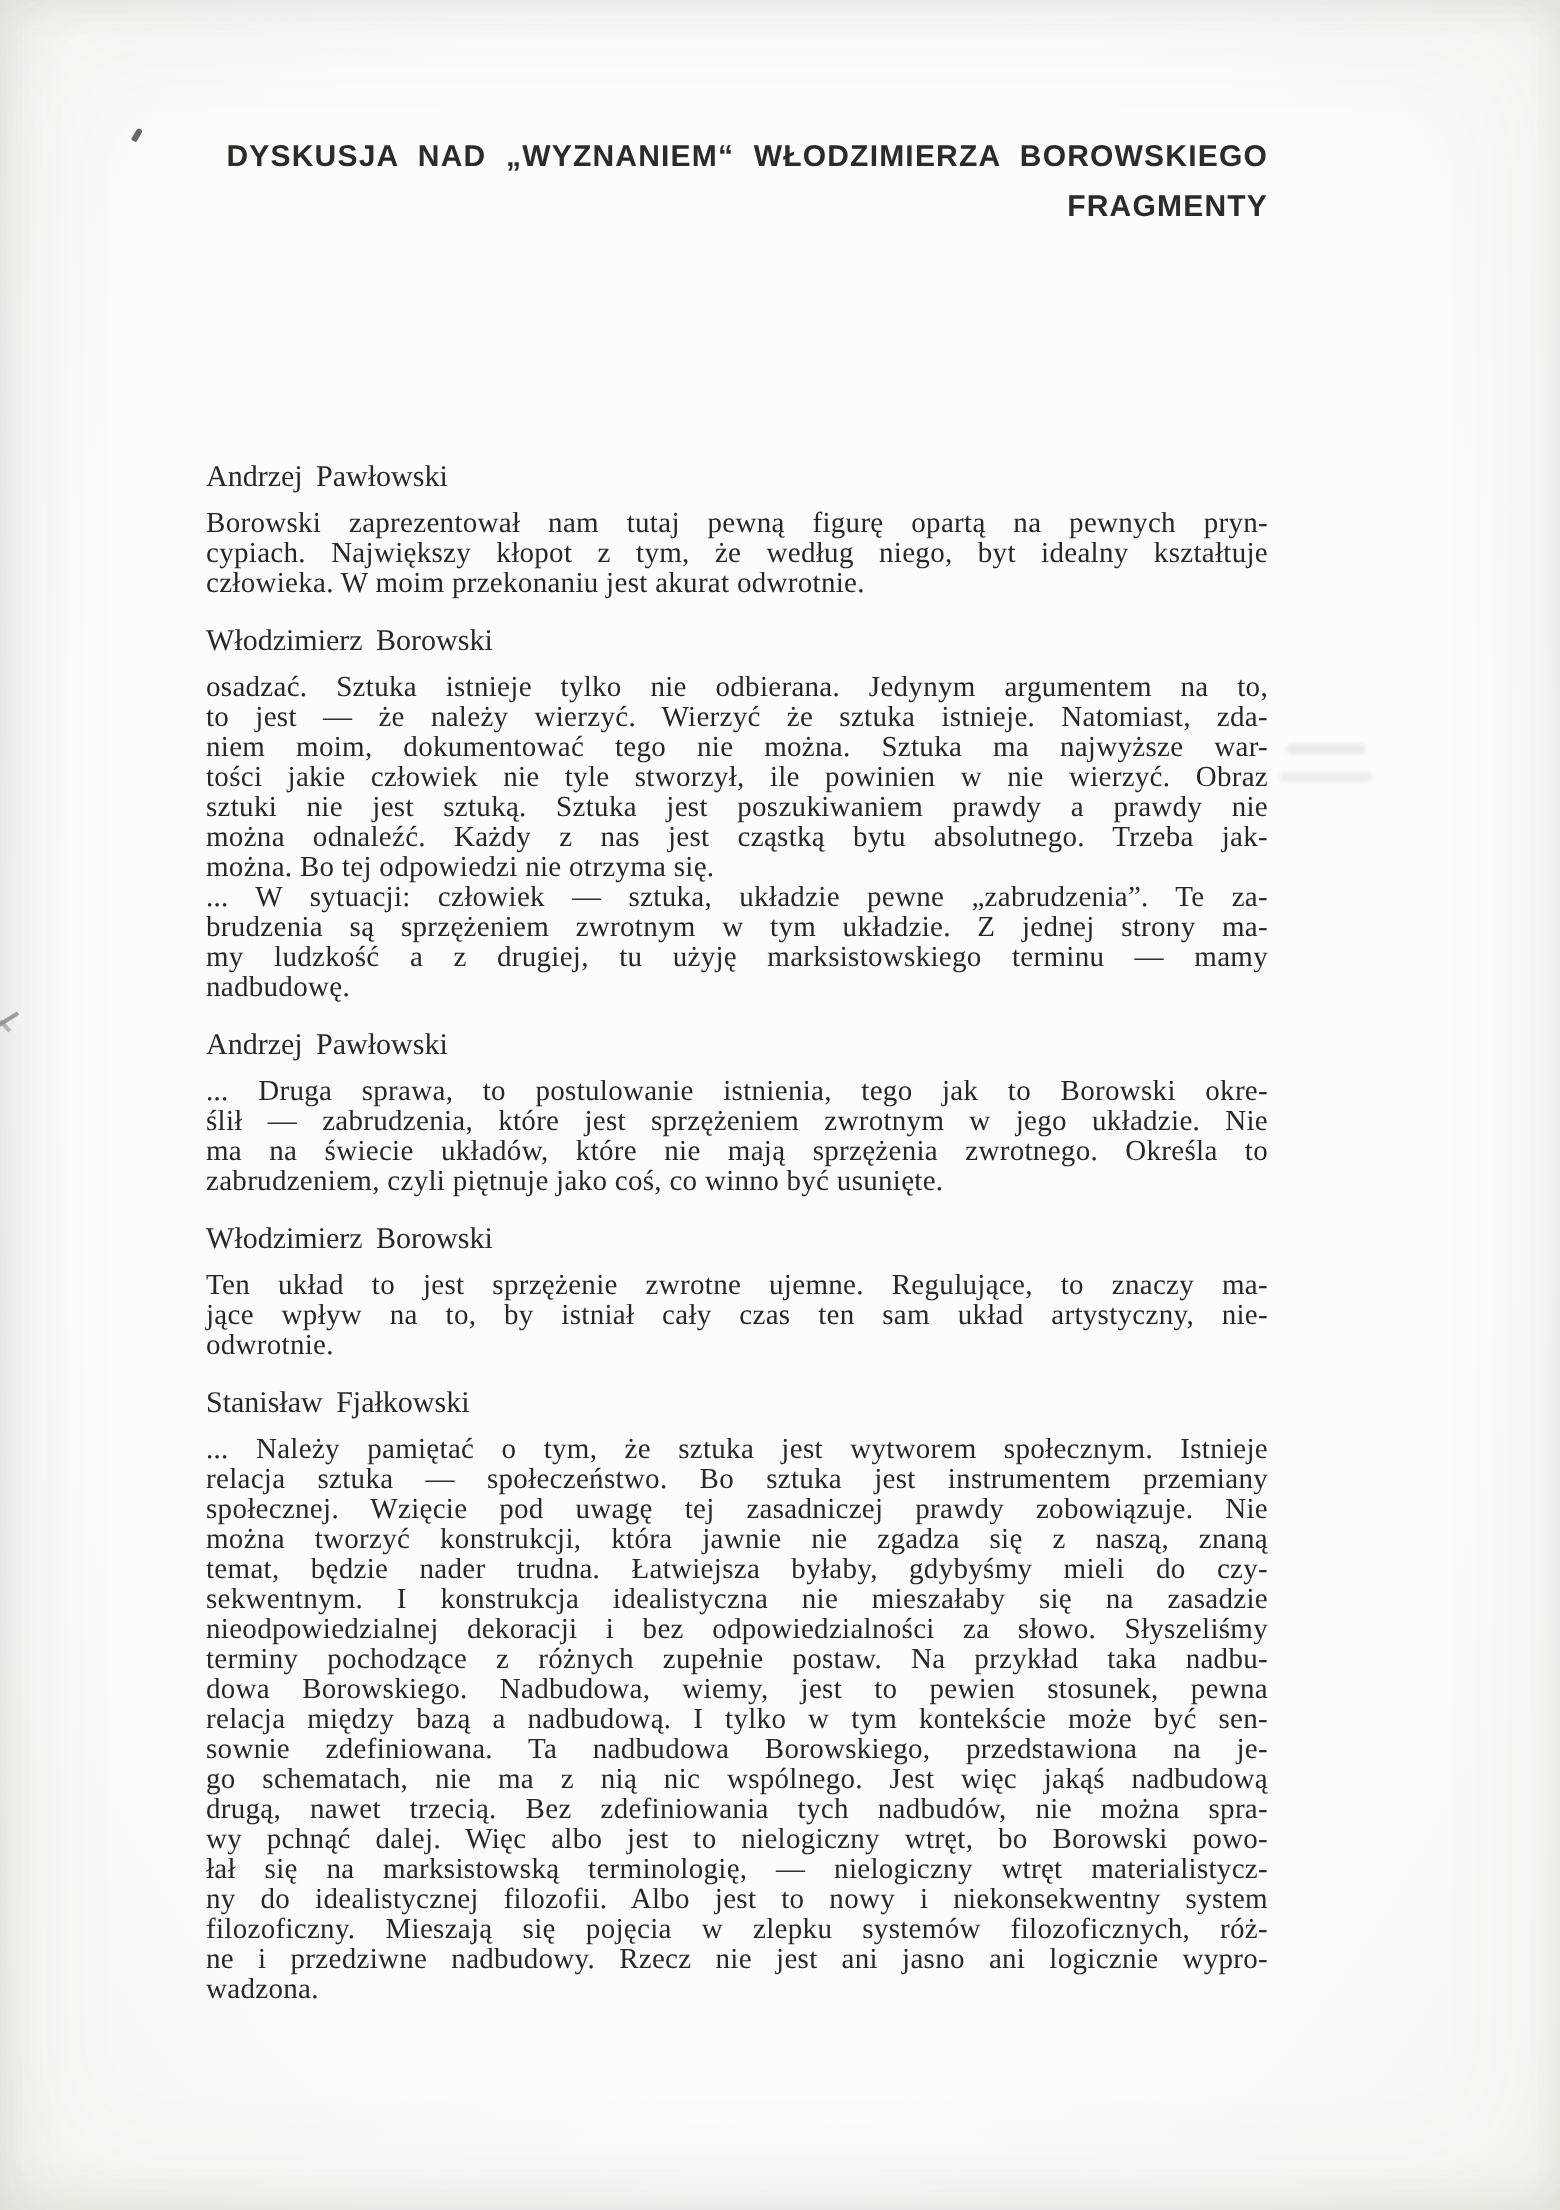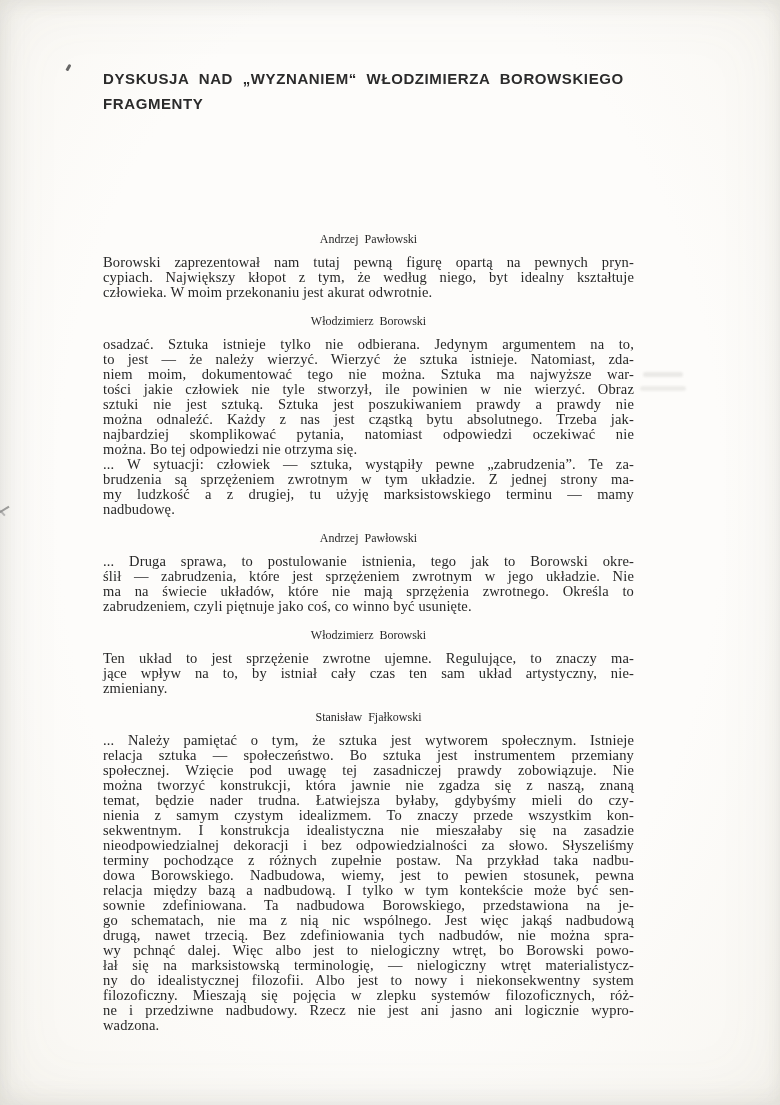--- a/index.html
+++ b/index.html
@@ -33,39 +33,39 @@
   }
   .content {
     position: absolute;
     left: 103px;
     top: 66px;
     width: 531px;
     color: #262626;
   }
   .title {
     margin: 0 0 116px 0;
+    text-align: right;
   }
   .title-line {
     font-family: "Liberation Sans", sans-serif;
     font-size: 15px;
     font-weight: 700;
     line-height: 25px;
     letter-spacing: 0.6px;
     word-spacing: 5px;
     color: #2b2b2b;
     white-space: nowrap;
   }
   .speaker {
-    font-size: 12px;
+    font-size: 15px;
     line-height: 15px;
     margin-top: 14px;
     margin-bottom: 8px;
     word-spacing: 3px;
     color: #282828;
-    text-align: center;
   }
   .paragraph {
     margin: 0;
   }
   .para-line {
     font-size: 14.5px;
     line-height: 15px;
     letter-spacing: 0.15px;
     text-align: justify;
     text-align-last: justify;
@@ -152,48 +152,46 @@
           <div class="para-line flush">człowieka. W moim przekonaniu jest akurat odwrotnie.</div>
         </div>
         <div class="speaker">Włodzimierz Borowski</div>
         <div class="paragraph">
           <div class="para-line">osadzać. Sztuka istnieje tylko nie odbierana. Jedynym argumentem na to,</div>
           <div class="para-line">to jest — że należy wierzyć. Wierzyć że sztuka istnieje. Natomiast, zda-</div>
           <div class="para-line">niem moim, dokumentować tego nie można. Sztuka ma najwyższe war-</div>
           <div class="para-line">tości jakie człowiek nie tyle stworzył, ile powinien w nie wierzyć. Obraz</div>
           <div class="para-line">sztuki nie jest sztuką. Sztuka jest poszukiwaniem prawdy a prawdy nie</div>
           <div class="para-line">można odnaleźć. Każdy z nas jest cząstką bytu absolutnego. Trzeba jak-</div>
-          <div class="para-line">najbardziej skomplikować pytania, natomiast odpowiedzi oczekiwać nie</div>
           <div class="para-line flush">można. Bo tej odpowiedzi nie otrzyma się.</div>
-          <div class="para-line">... W sytuacji: człowiek — sztuka, wystąpiły pewne „zabrudzenia”. Te za-</div>
+          <div class="para-line">... W sytuacji: człowiek — sztuka, układzie pewne „zabrudzenia”. Te za-</div>
           <div class="para-line">brudzenia są sprzężeniem zwrotnym w tym układzie. Z jednej strony ma-</div>
           <div class="para-line">my ludzkość a z drugiej, tu użyję marksistowskiego terminu — mamy</div>
           <div class="para-line flush">nadbudowę.</div>
         </div>
         <div class="speaker">Andrzej Pawłowski</div>
         <div class="paragraph">
           <div class="para-line">... Druga sprawa, to postulowanie istnienia, tego jak to Borowski okre-</div>
           <div class="para-line">ślił — zabrudzenia, które jest sprzężeniem zwrotnym w jego układzie. Nie</div>
           <div class="para-line">ma na świecie układów, które nie mają sprzężenia zwrotnego. Określa to</div>
           <div class="para-line flush">zabrudzeniem, czyli piętnuje jako coś, co winno być usunięte.</div>
         </div>
         <div class="speaker">Włodzimierz Borowski</div>
         <div class="paragraph">
           <div class="para-line">Ten układ to jest sprzężenie zwrotne ujemne. Regulujące, to znaczy ma-</div>
           <div class="para-line">jące wpływ na to, by istniał cały czas ten sam układ artystyczny, nie-</div>
-          <div class="para-line flush">zmieniany.</div>
+          <div class="para-line flush">odwrotnie.</div>
         </div>
         <div class="speaker">Stanisław Fjałkowski</div>
         <div class="paragraph">
           <div class="para-line">... Należy pamiętać o tym, że sztuka jest wytworem społecznym. Istnieje</div>
           <div class="para-line">relacja sztuka — społeczeństwo. Bo sztuka jest instrumentem przemiany</div>
           <div class="para-line">społecznej. Wzięcie pod uwagę tej zasadniczej prawdy zobowiązuje. Nie</div>
           <div class="para-line">można tworzyć konstrukcji, która jawnie nie zgadza się z naszą, znaną</div>
           <div class="para-line">temat, będzie nader trudna. Łatwiejsza byłaby, gdybyśmy mieli do czy-</div>
-          <div class="para-line">nienia z samym czystym idealizmem. To znaczy przede wszystkim kon-</div>
           <div class="para-line">sekwentnym. I konstrukcja idealistyczna nie mieszałaby się na zasadzie</div>
           <div class="para-line">nieodpowiedzialnej dekoracji i bez odpowiedzialności za słowo. Słyszeliśmy</div>
           <div class="para-line">terminy pochodzące z różnych zupełnie postaw. Na przykład taka nadbu-</div>
           <div class="para-line">dowa Borowskiego. Nadbudowa, wiemy, jest to pewien stosunek, pewna</div>
           <div class="para-line">relacja między bazą a nadbudową. I tylko w tym kontekście może być sen-</div>
           <div class="para-line">sownie zdefiniowana. Ta nadbudowa Borowskiego, przedstawiona na je-</div>
           <div class="para-line">go schematach, nie ma z nią nic wspólnego. Jest więc jakąś nadbudową</div>
           <div class="para-line">drugą, nawet trzecią. Bez zdefiniowania tych nadbudów, nie można spra-</div>
           <div class="para-line">wy pchnąć dalej. Więc albo jest to nielogiczny wtręt, bo Borowski powo-</div>
           <div class="para-line">łał się na marksistowską terminologię, — nielogiczny wtręt materialistycz-</div>

